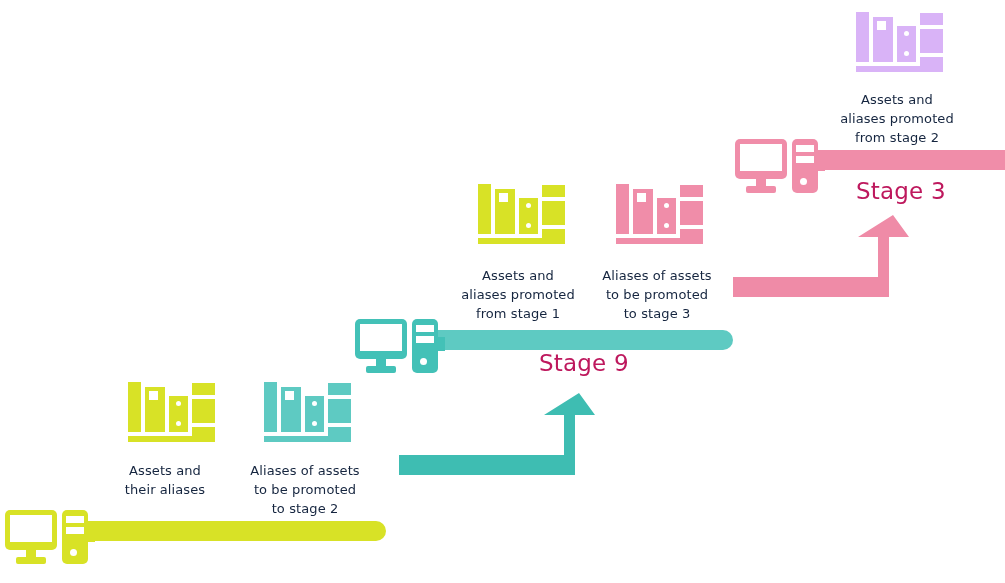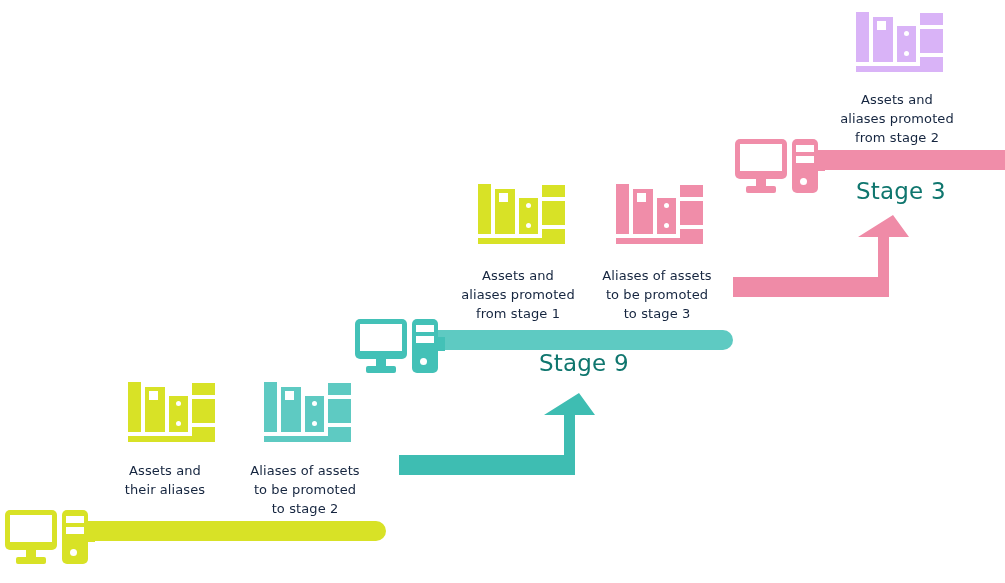--- a/index.html
+++ b/index.html
@@ -50,21 +50,21 @@
 
   
   .arrow svg{display:block;}
 
   
   .caption{
     position:absolute;text-align:center;font-size:13px;line-height:19px;
     color:#15253f;letter-spacing:.1px;white-space:pre-line;
   }
   .stage-label{
-    position:absolute;font-size:23px;color:#0f766e;letter-spacing:.2px;
+    position:absolute;font-size:23px;color:#be185d;letter-spacing:.2px;
     white-space:nowrap;
   }
 </style>
 </head>
 <body>
 
 <div class="canvas">
 
   <div class="books abs" style="left:856px;top:8px;">
     <div class="b b1" style="background:#d9b3f7"></div>

